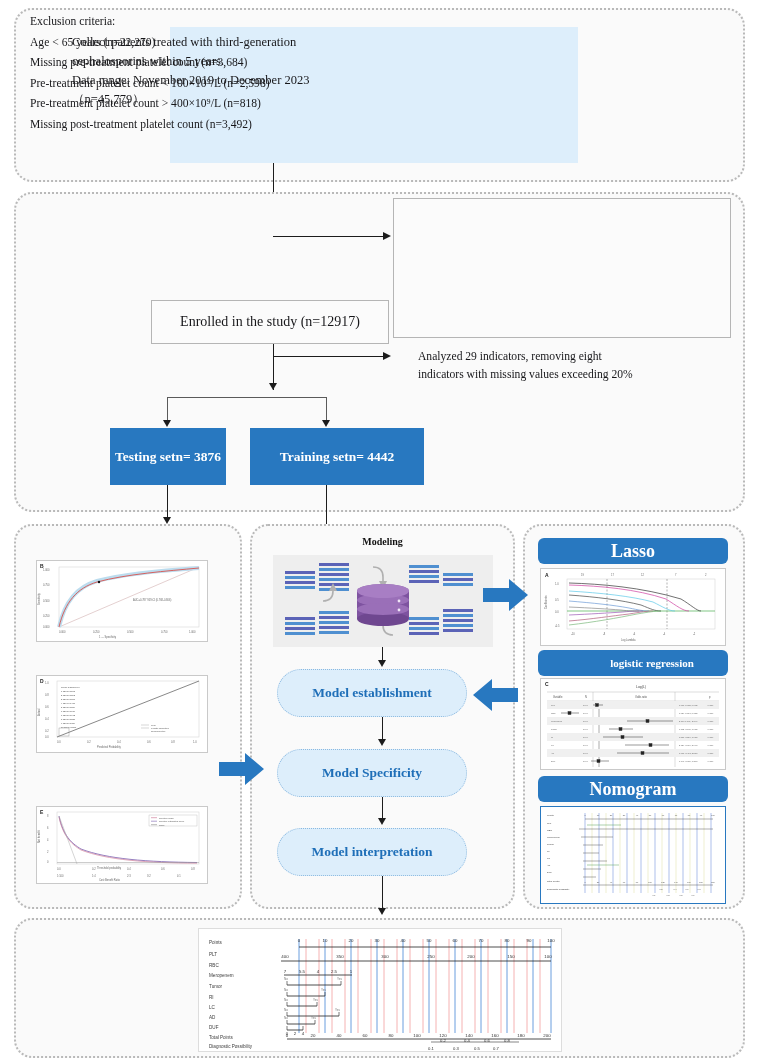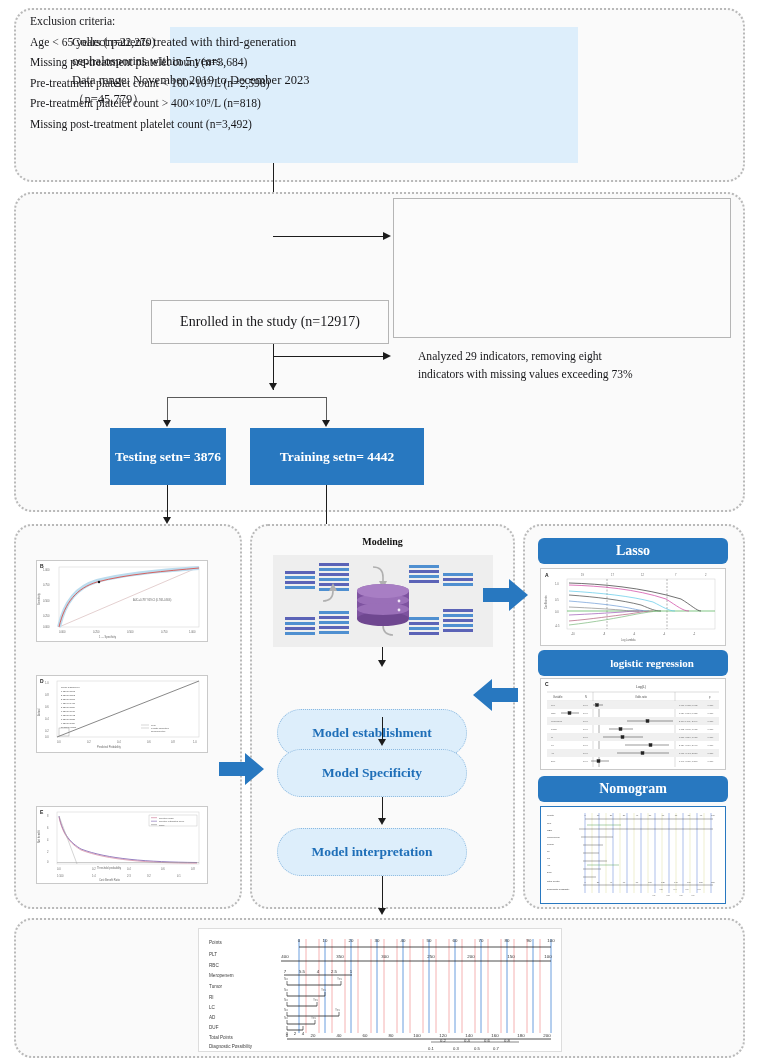--- a/index.html
+++ b/index.html
@@ -123,30 +123,30 @@
     position: absolute; left: 273px; top: 555px;
     width: 220px; height: 92px; background: #eeeeee;
   }
 
   .stage {
     position: absolute; left: 277px; width: 190px; height: 48px;
     background: #ddeefb; border: 1px dotted #8bb9e0; border-radius: 24px;
     display: flex; align-items: center; justify-content: center;
     font-size: 13.5px; font-weight: bold; color: #1f6fb8;
   }
-  #stage-establish { top: 669px; margin-top: 40px; }
+  #stage-establish { top: 669px; }
   #stage-validate  { top: 749px; }
   #stage-interpret { top: 828px; }
 
   
   .pill {
     position: absolute; left: 538px; width: 190px; height: 26px;
     background: #2878c0; border-radius: 6px;
     display: flex; align-items: center; justify-content: center;
-    color: #ffffff; font-weight: bold; font-size: 14px;
+    color: #ffffff; font-weight: bold; font-size: 18px;
   }
   #pill-lasso   { top: 538px; }
   #pill-logreg  { top: 650px; font-size: 11px; padding-left: 38px; }
   #pill-nomo    { top: 776px; }
   #thumb-lasso  { left: 540px; top: 568px; width: 186px; height: 78px; }
   #thumb-logreg { left: 540px; top: 678px; width: 186px; height: 92px; }
   #thumb-nomo   { left: 540px; top: 806px; width: 186px; height: 98px; border-color:#2878c0; }
 
   
   .blue-arrow { position: absolute; }
@@ -181,21 +181,21 @@
 Pre-treatment platelet count &lt; 100×10⁹/L (n=2,598)
 Pre-treatment platelet count &gt; 400×10⁹/L (n=818)
 Missing post-treatment platelet count (n=3,492)</div>
 
 <div class="hline" style="left:273px; top:236px; width:110px;"></div>
 <div class="arrow-right" style="left:383px; top:232px;"></div>
 
 <div class="enroll-box">Enrolled in the study (n=12917)</div>
 
 <div class="analyzed-text">Analyzed 29 indicators, removing eight
-indicators with missing values exceeding 73%</div>
+indicators with missing values exceeding 20%</div>
 
 <div class="vline" style="left:273px; top:344px; height:46px;"></div>
 <div class="hline" style="left:273px; top:356px; width:110px;"></div>
 <div class="arrow-right" style="left:383px; top:352px;"></div>
 <div class="arrow-down" style="left:269px; top:383px;"></div>
 
 <div class="hline-g" style="left:167px; top:397px; width:160px;"></div>
 <div class="vline-g" style="left:167px; top:397px; height:24px;"></div>
 <div class="vline-g" style="left:326px; top:397px; height:24px;"></div>
 <div class="arrow-down" style="left:163px; top:420px;"></div>

